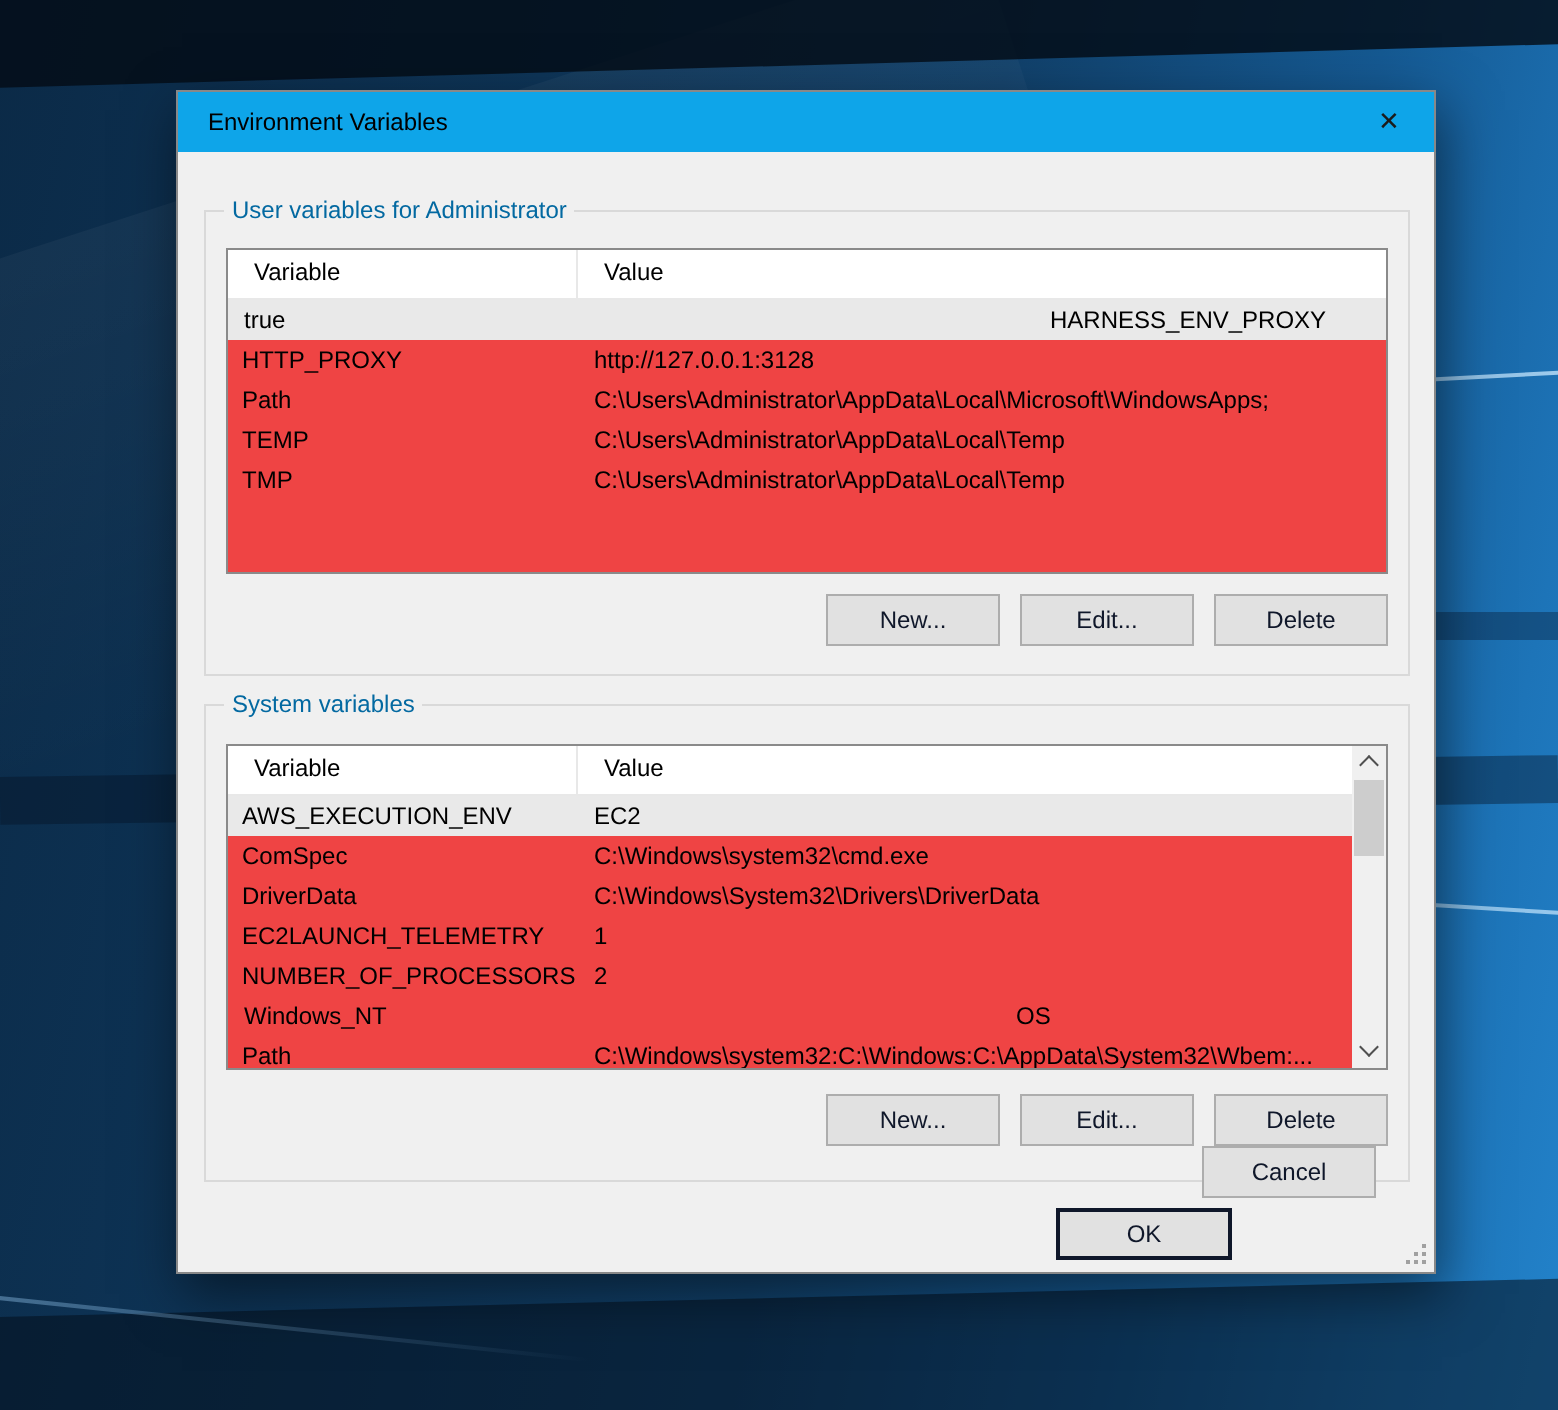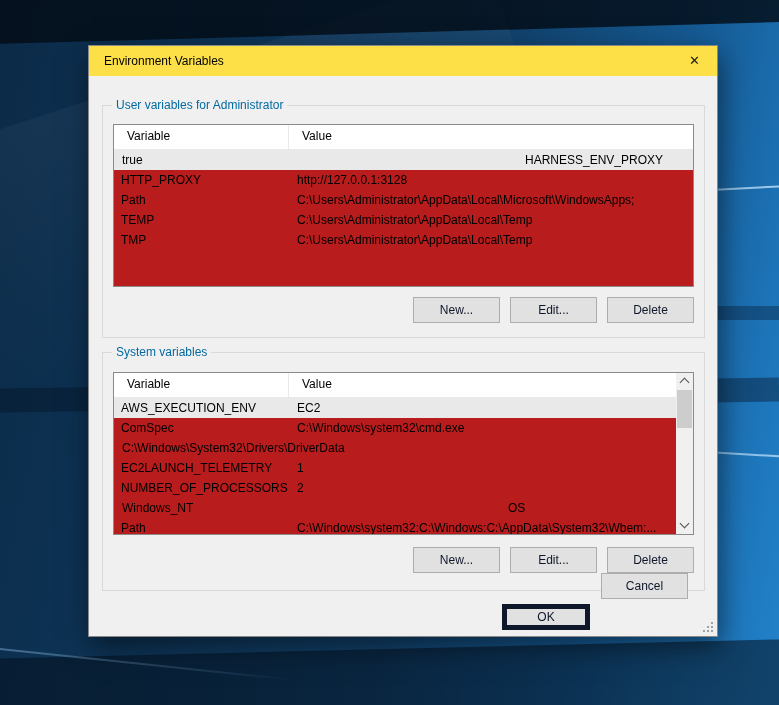--- a/index.html
+++ b/index.html
@@ -15,31 +15,31 @@
     background:linear-gradient(to right,rgba(190,225,255,0),rgba(200,232,255,0.8));}
   .beam-line2{top:443px;left:45%;width:58%;height:2px;transform:rotate(3.5deg);
     background:linear-gradient(to right,rgba(190,225,255,0),rgba(200,232,255,0.75));}
   .beam-line3{top:662px;left:-4%;width:42%;height:2px;transform:rotate(6deg);
     background:linear-gradient(to right,rgba(150,200,240,0.45),rgba(150,200,240,0));}
   .beam-soft1{top:60px;left:-10%;width:80%;height:260px;transform:rotate(-18deg);
     background:linear-gradient(180deg,rgba(255,255,255,0.04),rgba(255,255,255,0));}
 
   .dialog{position:absolute;left:88px;top:45px;width:630px;height:592px;background:#f0f0f0;
     border:1px solid #888;box-sizing:border-box;box-shadow:3px 10px 26px rgba(0,0,0,0.5);}
-  .titlebar{position:absolute;left:0;top:0;width:100%;height:30px;background:#fde047;}
+  .titlebar{position:absolute;left:0;top:0;width:100%;height:30px;background:#0ea5e9;}
   .title-text{position:absolute;left:15px;top:0;line-height:30px;font-size:12px;color:#000;}
   .close-btn{position:absolute;right:0;top:0;width:45px;height:29px;display:flex;align-items:center;justify-content:center;
     font-size:13px;color:#1b1b1b;cursor:default;}
 
   .groupbox{position:absolute;border:1px solid #d9d9d9;box-sizing:border-box;}
   .group-label{position:absolute;top:-8px;left:9px;background:#f0f0f0;padding:0 4px;font-size:12px;color:#0369a1;white-space:nowrap;}
   #group-user{left:13px;top:59px;width:603px;height:233px;}
   #group-system{left:13px;top:306px;width:603px;height:239px;}
 
-  .listbox{position:absolute;background:#b91c1c;border:1px solid #8a8a8a;box-sizing:border-box;overflow:hidden;}
+  .listbox{position:absolute;background:#ef4444;border:1px solid #8a8a8a;box-sizing:border-box;overflow:hidden;}
   #list-user{left:24px;top:78px;width:581px;height:163px;}
   #list-system{left:24px;top:326px;width:581px;height:163px;}
   .list-content{position:absolute;left:0;top:0;right:0;bottom:0;}
   #list-system .list-content{right:17px;}
   .lv-header{display:flex;height:24px;border-bottom:1px solid #e8e8e8;background:#fff;}
   .lv-hcell{font-size:12px;line-height:23px;color:#000;padding-left:13px;box-sizing:border-box;white-space:nowrap;overflow:hidden;}
   .lv-hcell.c1{width:175px;border-right:1px solid #e8e8e8;}
   .lv-hcell.c2{flex:1;}
   .lv-row{display:flex;height:20px;}
   .lv-row.selected{background:#e9e9e9;}
@@ -51,21 +51,21 @@
   .sb-btn{position:absolute;left:0;width:17px;height:17px;background:#f0f0f0;}
   .sb-up{top:0;}
   .sb-down{bottom:0;}
   .chev{position:absolute;left:5px;width:6px;height:6px;border-left:1px solid #505050;border-top:1px solid #505050;}
   .chev-up{top:6px;transform:rotate(45deg);}
   .chev-down{top:3px;transform:rotate(225deg);}
   .sb-thumb{position:absolute;left:1px;top:17px;width:15px;height:38px;background:#cdcdcd;}
 
   .dlg-btn{position:absolute;width:87px;height:26px;background:#e1e1e1;border:1px solid #adadad;box-sizing:border-box;
     display:flex;align-items:center;justify-content:center;font-size:12px;color:#0f172a;cursor:default;}
-  .dlg-btn.default{border:5px solid #0f172a;}
+  .dlg-btn.default{border:2px solid #0f172a;margin-left:26px;}
 
   .grip{position:absolute;right:4px;bottom:4px;width:2px;height:2px;background:#a0a0a0;
     box-shadow:-4px 0 0 #a0a0a0,-8px 0 0 #a0a0a0,0 -4px 0 #a0a0a0,-4px -4px 0 #a0a0a0,0 -8px 0 #a0a0a0;}
 </style>
 </head>
 <body>
 
 <div id="stage">
   <div class="beam beam-soft1"></div>
   <div class="beam beam-topdark"></div>
@@ -132,20 +132,21 @@
         </div>
         <div class="lv-row selected">
           <div class="lv-cell c1">AWS_EXECUTION_ENV</div>
           <div class="lv-cell c2">EC2</div>
         </div>
         <div class="lv-row">
           <div class="lv-cell c1">ComSpec</div>
           <div class="lv-cell c2">C:\Windows\system32\cmd.exe</div>
         </div>
         <div class="lv-row">
+          <div class="lv-cell c1">DriverData</div>
           <div class="lv-cell c2">C:\Windows\System32\Drivers\DriverData</div>
         </div>
         <div class="lv-row">
           <div class="lv-cell c1">EC2LAUNCH_TELEMETRY</div>
           <div class="lv-cell c2">1</div>
         </div>
         <div class="lv-row">
           <div class="lv-cell c1">NUMBER_OF_PROCESSORS</div>
           <div class="lv-cell c2">2</div>
         </div>

